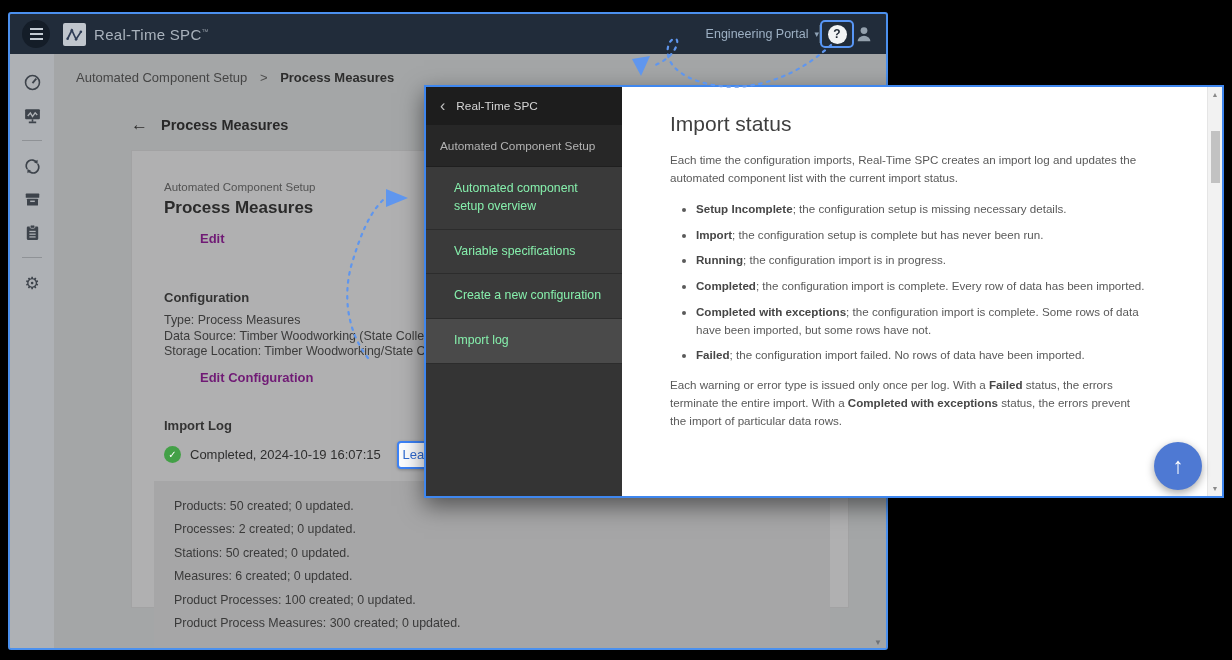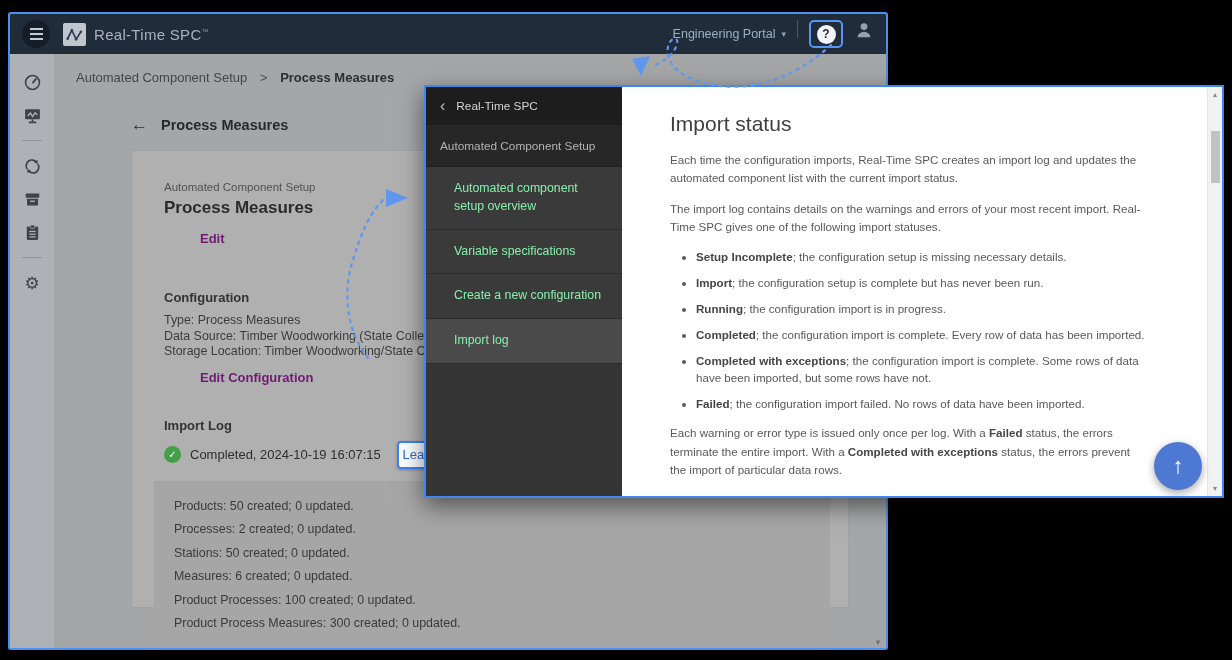--- a/index.html
+++ b/index.html
@@ -12,21 +12,21 @@
 
   .navbar { position:absolute; left:0; top:0; right:0; height:40px; background:#212c3a;
     display:flex; align-items:center; padding:0 12px; }
   .hamburger { width:28px; height:28px; border-radius:50%; background:#141d28; display:flex;
     flex-direction:column; justify-content:center; align-items:center; gap:3px; margin-right:13px; cursor:pointer; }
   .hamburger span { display:block; width:13px; height:2px; background:#c3cbd3; }
   .logo-mark { width:23px; height:23px; background:#c0c6cd; border-radius:2px; display:flex;
     align-items:center; justify-content:center; margin-right:8px; }
   .brand { font-size:15px; color:#a9b2bc; letter-spacing:.3px; }
   .brand sup { font-size:7px; color:#8b949e; }
-  .nav-right { margin-left:auto; display:flex; gap:11px; }
+  .nav-right { margin-left:auto; display:flex; align-items:center; }
   .portal { display:flex; align-items:center; gap:6px; color:#9db0c3; font-size:12.5px; cursor:pointer; }
   .portal .caret { font-size:9px; color:#8fa2b5; }
   .nav-divider { width:1px; height:18px; background:#46586c; }
   .help-btn { width:34px; height:28px; border:2px solid #5896f5; border-radius:5px;
     display:flex; align-items:center; justify-content:center; cursor:pointer; }
   .help-circle { width:19px; height:19px; border-radius:50%; background:#f2f4f6; color:#1e2734;
     font-size:12px; font-weight:bold; display:flex; align-items:center; justify-content:center; }
 
   .sidebar { position:absolute; left:0; top:40px; bottom:0; width:44px; background:#aeb1b5;
     display:flex; flex-direction:column; align-items:center; padding-top:18px; }
@@ -239,21 +239,20 @@
       <div class="help-nav-section">Automated Component Setup</div>
       <div style="display:contents;">
         
       <div class="help-nav-item">Automated component setup overview</div><div class="help-nav-item">Variable specifications</div><div class="help-nav-item">Create a new configuration</div><div class="help-nav-item selected">Import log</div></div>
       <div class="help-nav-filler"></div>
     </div>
 
     <div class="help-content">
       <div class="help-title">Import status</div>
       <p>Each time the configuration imports, Real-Time SPC creates an import log and updates the automated component list with the current import status.</p>
-      <p>The import log contains details on the warnings and errors of your most recent import. Real-Time SPC gives one of the following import statuses.</p>
       <ul>
 
       <li><b>Setup Incomplete</b><span>; the configuration setup is missing necessary details.</span></li>
           <li><b>Import</b><span>; the configuration setup is complete but has never been run.</span></li>
           <li><b>Running</b><span>; the configuration import is in progress.</span></li>
           <li><b>Completed</b><span>; the configuration import is complete. Every row of data has been imported.</span></li>
           <li><b>Completed with exceptions</b><span>; the configuration import is complete. Some rows of data have been imported, but some rows have not.</span></li>
           <li><b>Failed</b><span>; the configuration import failed. No rows of data have been imported.</span></li>
         </ul>
       <p><span>Each warning or error type is issued only once per log. With a </span><b>Failed</b><span> status, the errors terminate the entire import. With a </span><b>Completed with exceptions</b><span> status, the errors prevent the import of particular data rows.</span></p>

